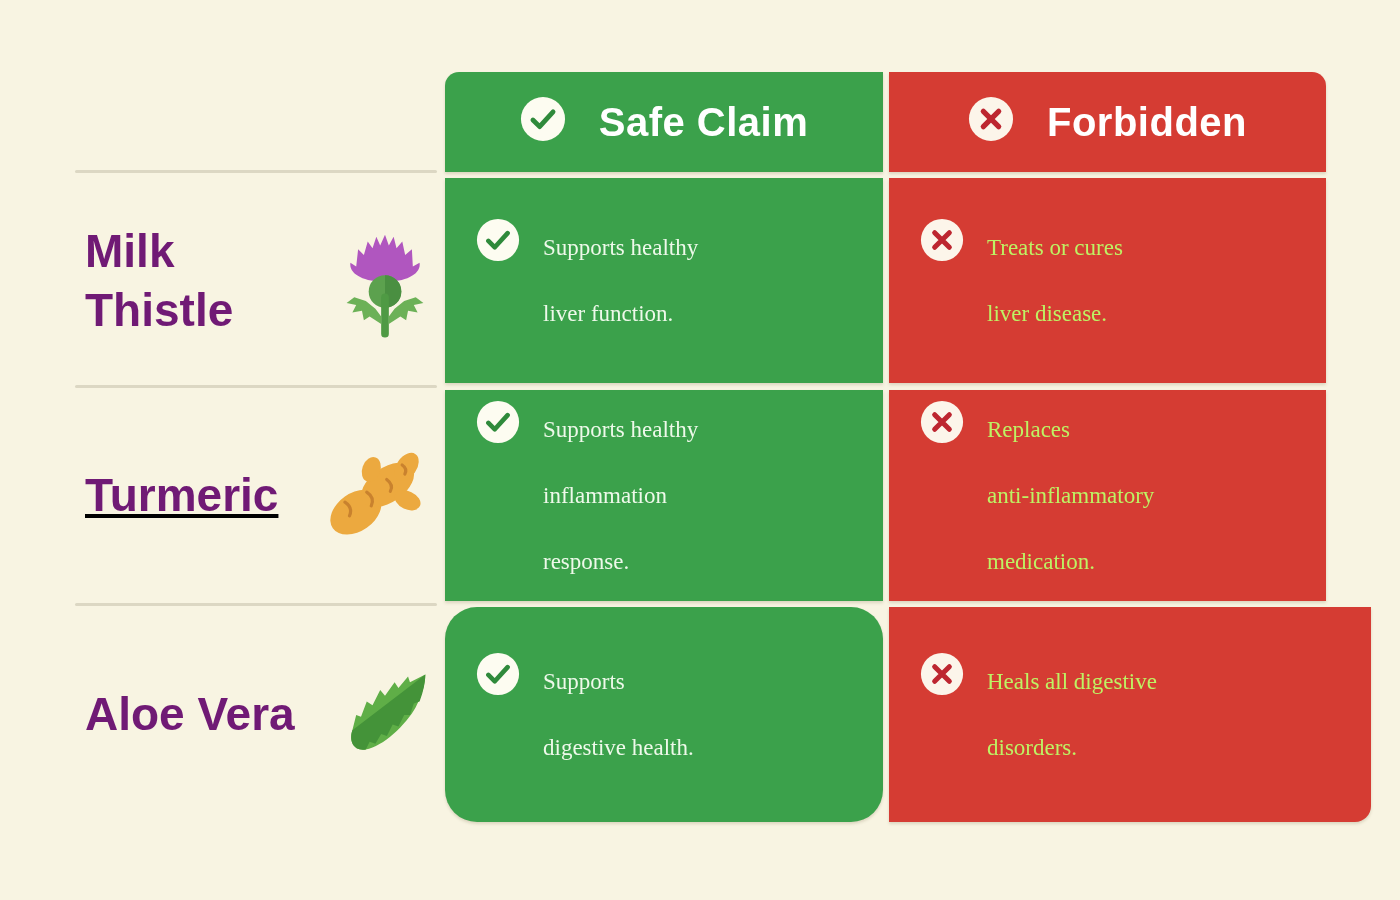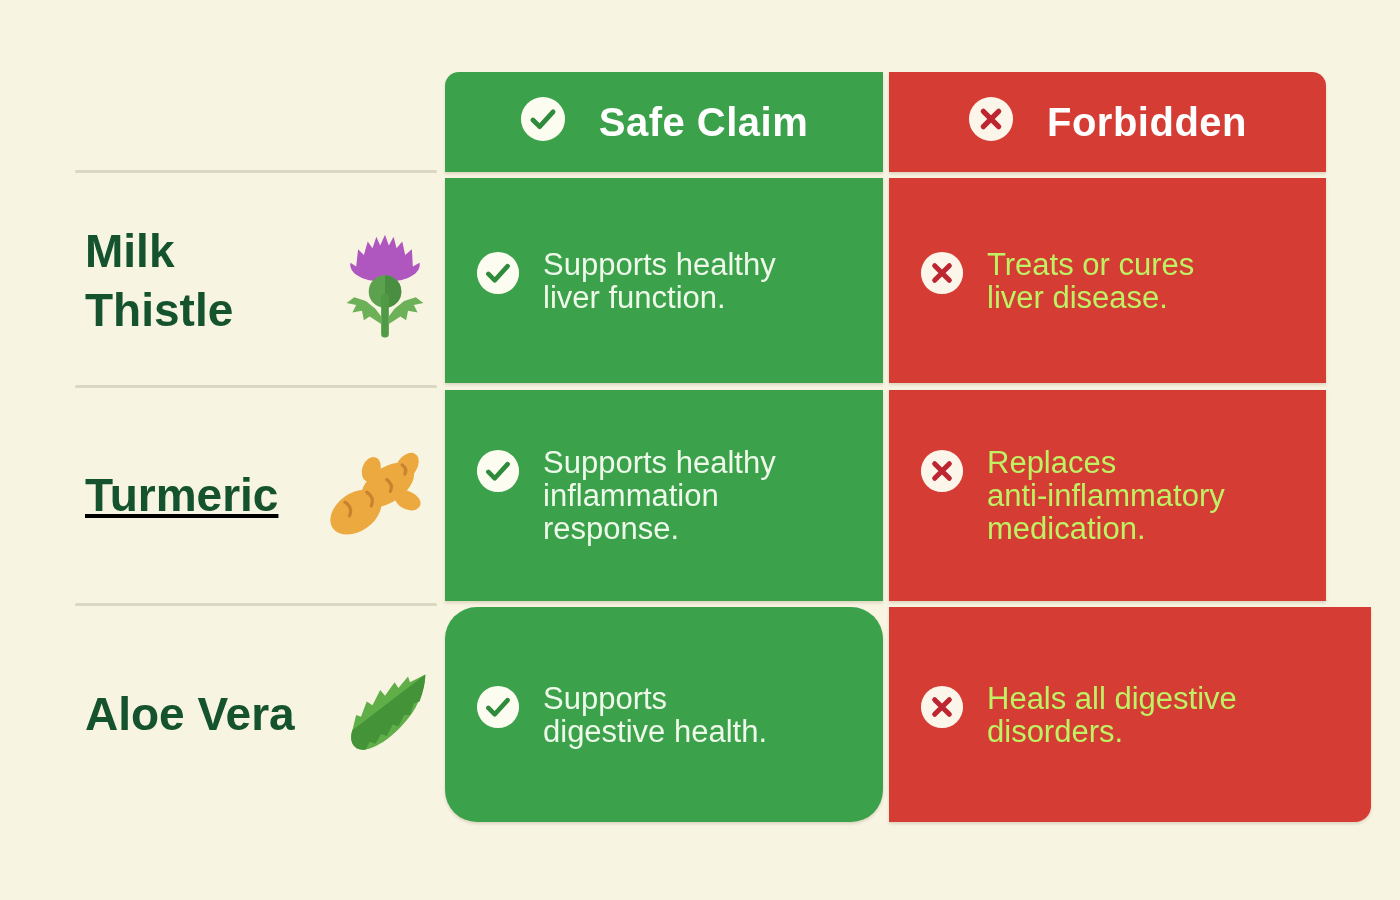--- a/index.html
+++ b/index.html
@@ -28,24 +28,25 @@
     color: #ffffff;
     font-weight: 700;
     font-size: 40px;
     letter-spacing: 0.5px;
   }
 
   .claim-cell { align-items: center; padding-left: 31px; }
   .claim-inner { display: flex; align-items: flex-start; gap: 23px; }
   .claim-icon { flex: 0 0 auto; margin-top: 3px; }
   .claim-text {
-    font-size: 31px;
-    line-height: 33px;
+    font-size: 23px;
+    line-height: 66px;
     font-weight: 500;
     white-space: pre-line;
+    font-family: Liberation Serif, serif;
   }
   .safe-bg .claim-text { color: #eef9ea; }
   .forb-bg .claim-text { color: #bef264; }
 
   #cell-h-safe  { left: 445px; top: 72px;  width: 438px; height: 100px; border-top-left-radius: 14px; }
   #cell-h-forb  { left: 889px; top: 72px;  width: 437px; height: 100px; border-top-right-radius: 14px; }
   #cell-1-safe  { left: 445px; top: 178px; width: 438px; height: 205px; }
   #cell-1-forb  { left: 889px; top: 178px; width: 437px; height: 205px; }
   #cell-2-safe  { left: 445px; top: 390px; width: 438px; height: 211px; }
   #cell-2-forb  { left: 889px; top: 390px; width: 437px; height: 211px; }
@@ -61,21 +62,21 @@
     justify-content: space-between;
     padding: 0 4px 0 10px;
     box-sizing: border-box;
   }
   #side-1 { top: 178px; height: 205px; }
   #side-2 { top: 390px; height: 211px; text-decoration: underline; }
   #side-3 { top: 607px; height: 215px; }
   .herb-name {
     font-size: 46px;
     font-weight: 700;
-    color: #14532d;
+    color: #701a75;
     line-height: 1.27;
     white-space: pre-line;
   }
   .herb-icon { flex: 0 0 auto; }
 
   .divider {
     position: absolute;
     left: 75px; width: 362px; height: 3px;
     background: #dcd7c3;
     border-radius: 2px;

